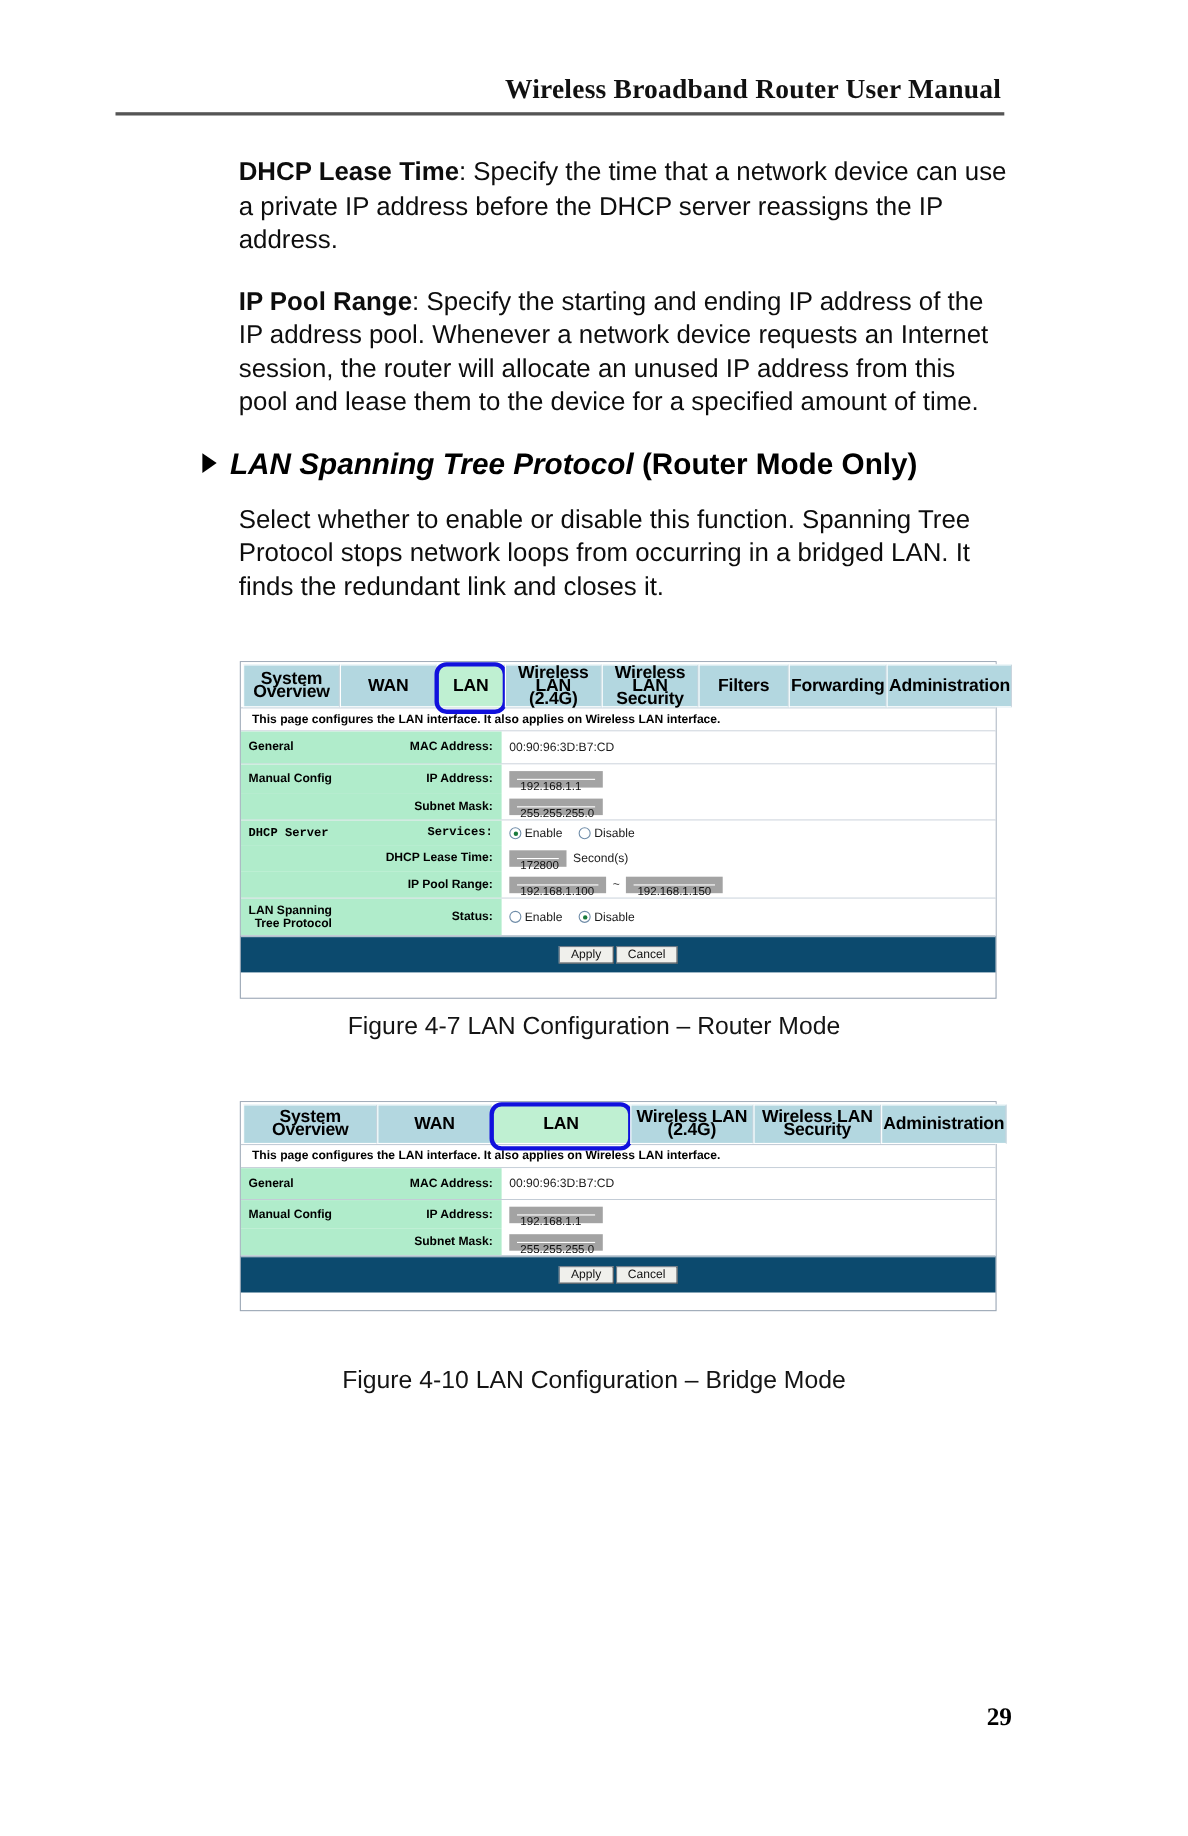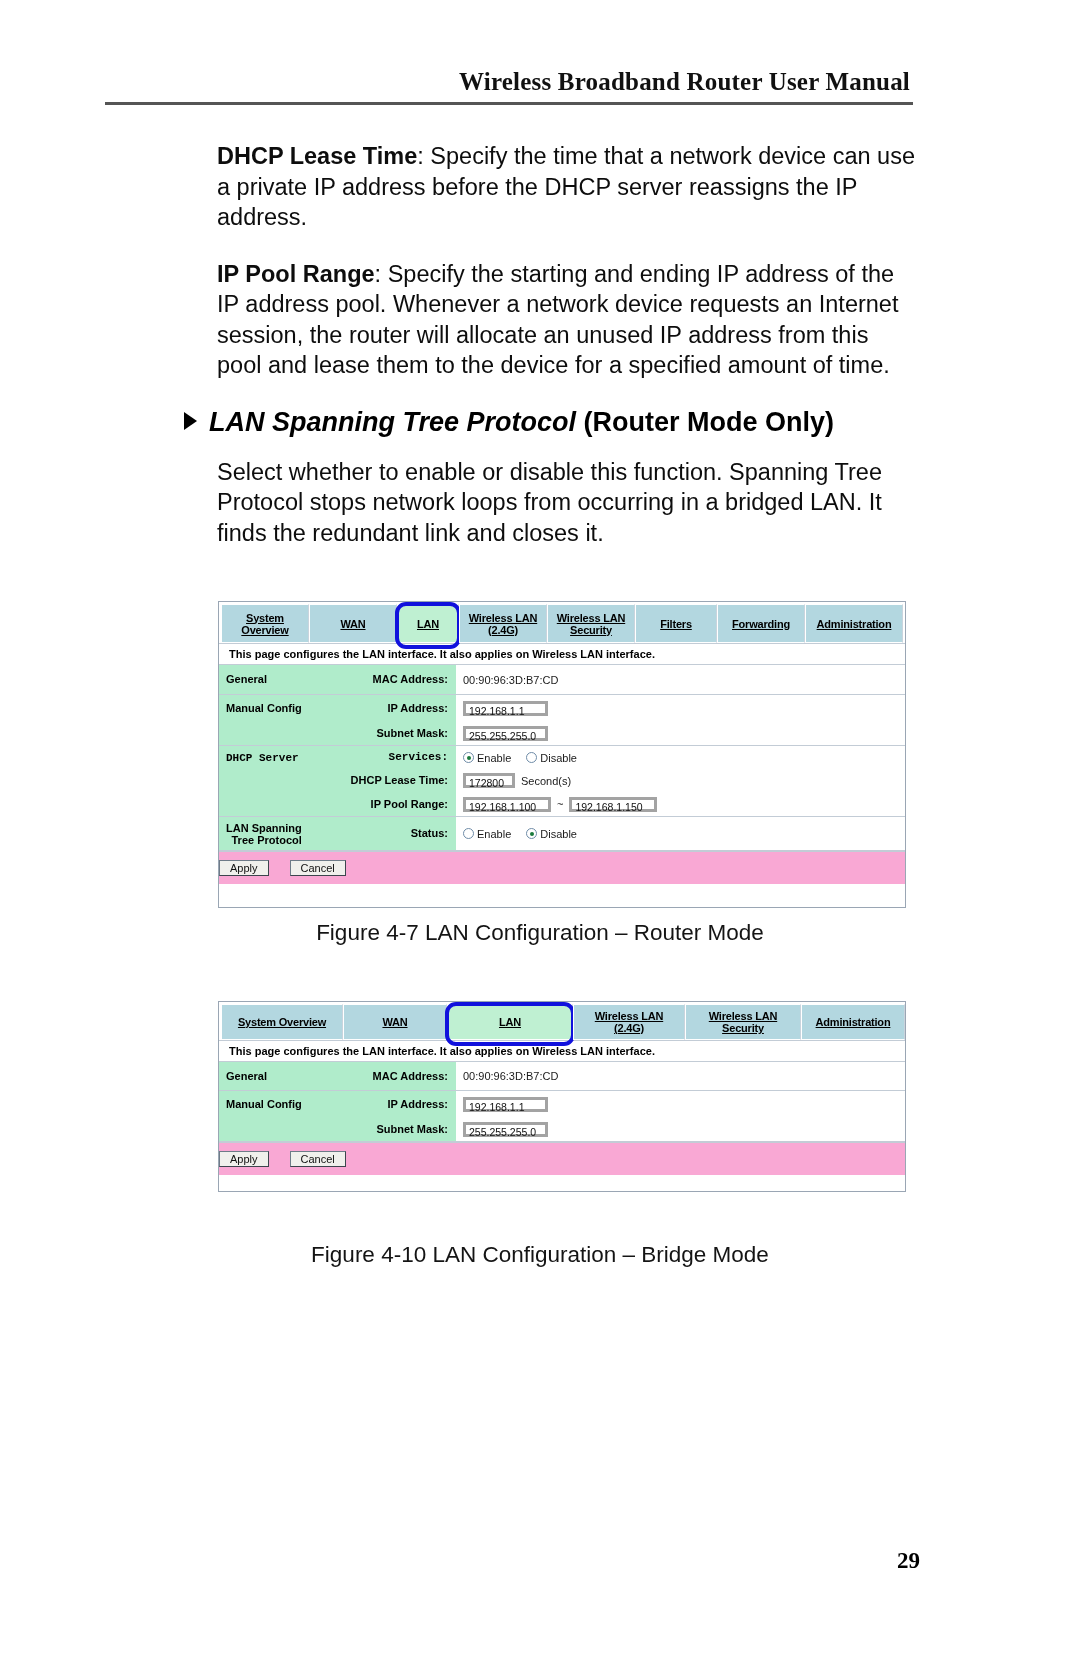--- a/index.html
+++ b/index.html
@@ -99,23 +99,22 @@
     border-right: 1px solid #c9d4dd;
     text-align: center;
     display: flex;
     align-items: center;
     justify-content: center;
     box-sizing: border-box;
     position: relative;
     padding: 2px 1px;
   }
   .ui-tab span {
-    text-decoration: underline;
-    font-weight: bold;
-    font-size: 11px;
+    font-weight: bold;
+    font-size: 16px;
     line-height: 12px;
     color: #000;
     letter-spacing: -0.2px;
   }
   .ui-tab.active {
     background: #bff0d2;
   }
   .tab-ring {
     position: absolute;
     border: 4px solid #1111dd;
@@ -173,21 +172,21 @@
   }
   .frow .fv {
     padding-left: 7px;
     font-size: 11px;
     display: flex;
     align-items: center;
     gap: 6px;
     color: #1a1a1a;
   }
   .txtbox {
-    border: 3px solid #a3a3a3;
+    border: 7px solid #a3a3a3;
     background: #fff;
     height: 15px;
     line-height: 15px;
     font-size: 10.5px;
     padding: 0 3px;
     box-sizing: border-box;
     color: #111;
     font-family: "Liberation Sans", sans-serif;
   }
   .tb-w1 { width: 85px; }
@@ -211,23 +210,24 @@
   .rdot.on::after {
     content: "";
     position: absolute;
     left: 2.5px; top: 2.5px;
     width: 4px; height: 4px;
     border-radius: 50%;
     background: #1a7a3c;
   }
   .ui-actions {
     display: flex;
-    gap: 21px;
+    justify-content: center;
+    gap: 2px;
     padding: 8px 0 8px 0;
-    background: #f9a8d4;
+    background: #0c4a6e;
     border-top: 1px solid #c3ccd6;
   }
   .ui-btn {
     border: 1px solid #6e7b88;
     border-right-color: #3c454d;
     border-bottom-color: #3c454d;
     background: #f0f0ec;
     font-size: 11px;
     padding: 1px 10px;
     color: #111;

